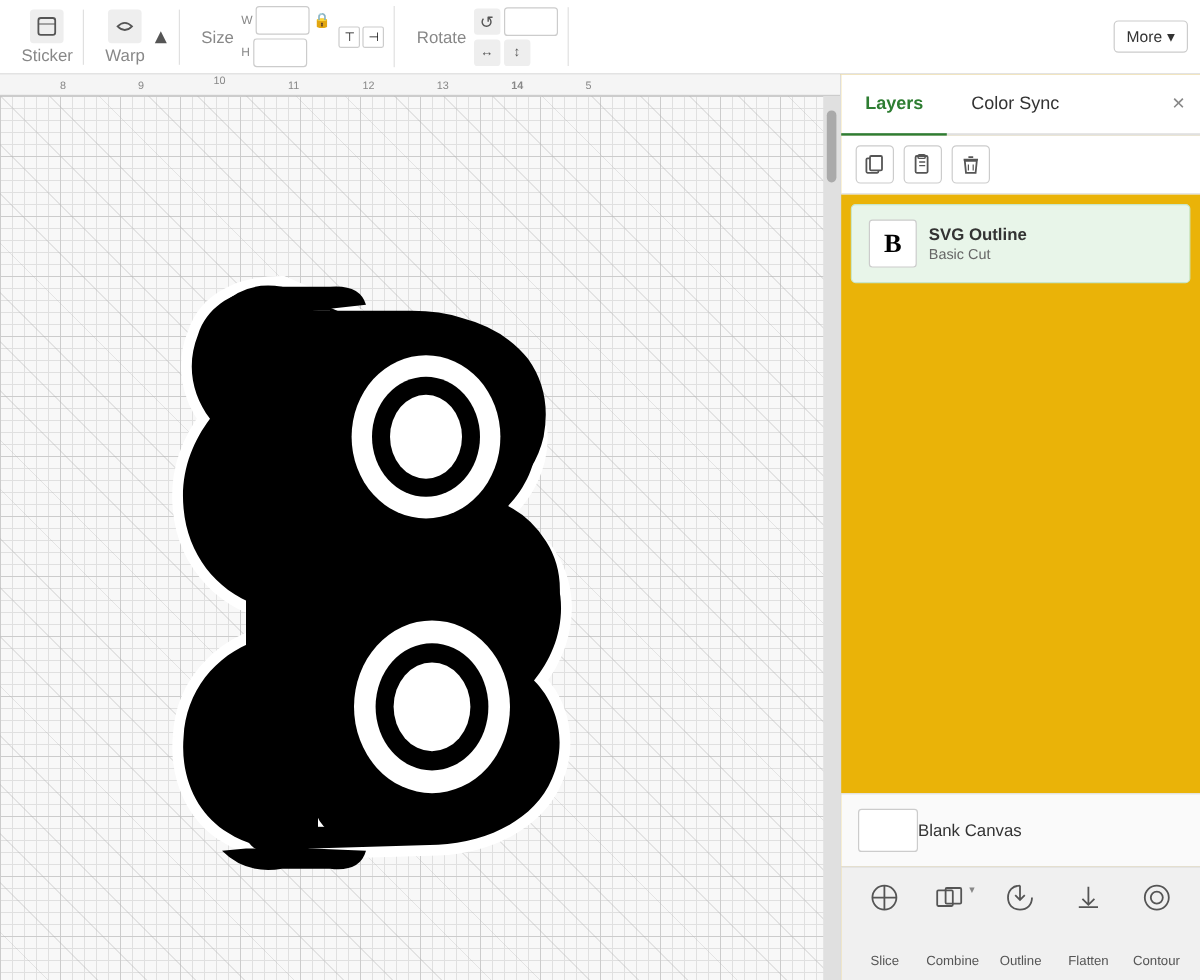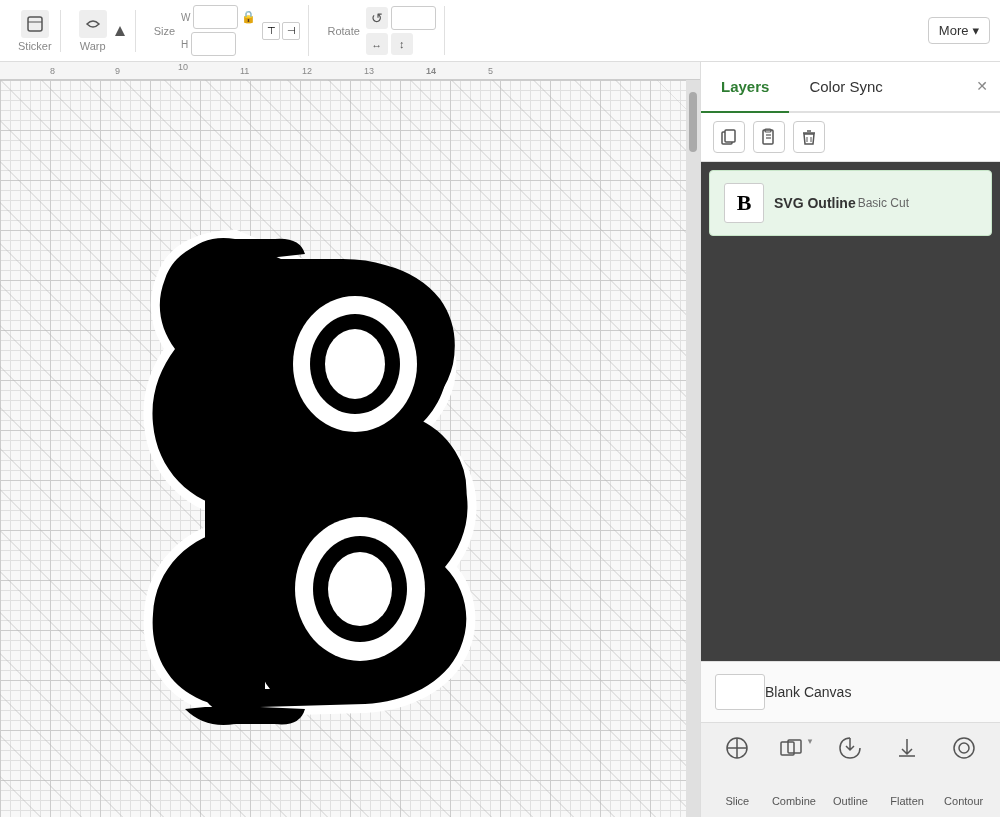--- a/index.html
+++ b/index.html
@@ -18,21 +18,21 @@
     }
     .toolbar-section {
       display: flex;
       align-items: center;
       gap: 6px;
       padding: 0 8px;
       border-right: 1px solid #e0e0e0;
     }
     .toolbar-section:last-child { border-right: none; }
     .toolbar-label {
-      font-size: 11px;
+      font-size: 14px;
       color: #888;
       display: flex;
       flex-direction: column;
       align-items: center;
       gap: 2px;
     }
     .toolbar-icon {
       width: 28px;
       height: 28px;
       background: #eee;
@@ -163,21 +163,21 @@
       height: 60px;
       background: #aaa;
       border-radius: 4px;
       margin-top: 10px;
       cursor: pointer;
     }
 
     
     .right-panel {
       width: 300px;
-      background: #404040;
+      background: #eab308;
       border-left: 1px solid #ddd;
       display: flex;
       flex-direction: column;
       flex-shrink: 0;
     }
 
     
     .panel-tabs {
       display: flex;
       background: #ffffff;
@@ -257,23 +257,22 @@
       align-items: center;
       justify-content: center;
       font-size: 22px;
       font-weight: bold;
       font-family: Georgia, serif;
       color: #000;
       flex-shrink: 0;
     }
     .layer-info {
       display: flex;
-      flex-direction: row;
+      flex-direction: column;
       gap: 2px;
-      align-items: center;
     }
     .layer-name {
       font-size: 14px;
       font-weight: 600;
       color: #333;
     }
     .layer-type {
       font-size: 12px;
       color: #666;
     }

